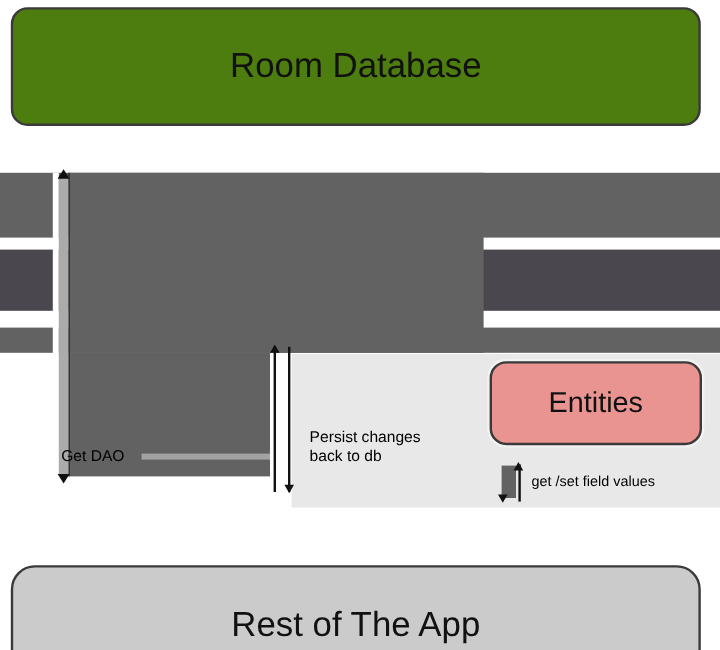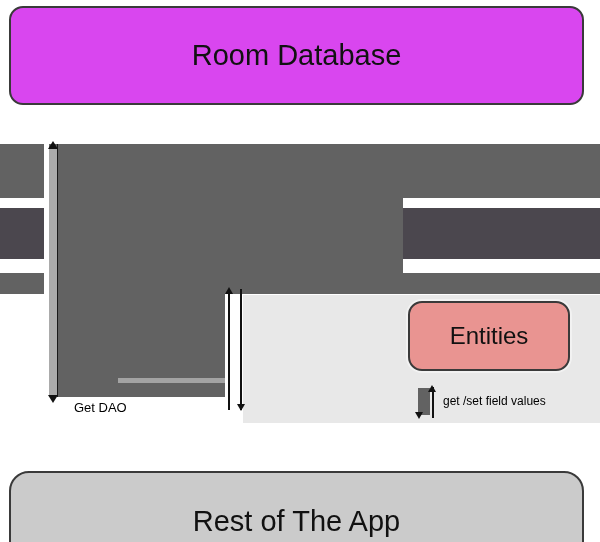--- a/index.html
+++ b/index.html
@@ -8,21 +8,21 @@
     font-family:"Liberation Sans", sans-serif;color:#111;
   }
   .abs{position:absolute;}
   .node{
     position:absolute;box-sizing:border-box;border:2px solid #3a3a3a;
     display:flex;align-items:center;justify-content:center;text-align:center;
   }
   .node-roomdb{left:9px;top:6px;width:575px;height:99px;border-radius:14px;font-size:29px;}
   .node-dao{left:138px;top:200px;width:264px;height:68px;border-radius:12px;font-size:23px;
     box-shadow:0 0 0 3px #ffffff;}
-  .node-entities{left:408px;top:301px;width:162px;height:70px;border-radius:14px;font-size:24px;
+  .node-entities{left:408px;top:301px;width:177px;height:70px;border-radius:14px;font-size:24px;
     box-shadow:0 0 0 2px #f2f2f2;}
   .node-rest{left:9px;top:431px;width:575px;height:100px;border-radius:20px;font-size:29px;margin-top:40px;}
 
   
   .band-top{left:0;top:144px;width:600px;height:54px;}
   .band-mid{left:0;top:208px;width:600px;height:51px;}
   .band-bot{left:0;top:273px;width:600px;height:21px;}
   .block-upper{left:57px;top:144px;width:346px;height:150px;}
   .block-lower{left:57px;top:294px;width:168px;height:103px;}
   .block-edge{left:57px;top:144px;width:1px;height:253px;background:#1a1a1a;}
@@ -45,21 +45,21 @@
   .tri-down-B{left:237px;top:404px;border-left:4px solid transparent;border-right:4px solid transparent;border-top:7px solid #111;}
 
   
   .mini-bar{left:418px;top:388px;width:12px;height:27px;}
   .mini-line{left:432px;top:387px;width:2px;height:31px;background:#111;}
   .tri-up-mini{left:428px;top:385px;border-left:4px solid transparent;border-right:4px solid transparent;border-bottom:7px solid #111;}
   .tri-down-mini{left:415px;top:412px;border-left:4px solid transparent;border-right:4px solid transparent;border-top:7px solid #111;}
 
   
   .lbl{position:absolute;font-size:13px;color:#000;white-space:nowrap;}
-  .lbl-getdao{left:74px;top:372px;margin-top:28px;}
+  .lbl-getdao{left:51px;top:372px;}
   .getdao-line{left:118px;top:378px;width:107px;height:5px;background:#a3a3a3;}
   .lbl-getentities{left:258px;top:315px;}
   .lbl-persist{left:258px;top:356px;width:112px;white-space:normal;line-height:16px;}
   .lbl-getset{left:443px;top:394px;font-size:12px;}
 </style>
 </head>
 <body>
 
 <div class="stage">
 
@@ -82,23 +82,24 @@
   <div class="tri tri-up-A"></div>
   <div class="tri tri-down-B"></div>
 
   <div class="abs mini-bar" style="background-color: rgb(98, 98, 98);"></div>
   <div class="abs mini-line"></div>
   <div class="tri tri-up-mini"></div>
   <div class="tri tri-down-mini"></div>
 
   <div class="lbl lbl-getdao">Get DAO</div>
   <div class="abs getdao-line"></div>
+  <div class="lbl lbl-persist">Persist changes back to db</div>
   <div class="lbl lbl-getset">get /set field values</div>
 
-  <div class="node node-roomdb" style="background-color: #d946ef;">
+  <div class="node node-roomdb" style="background-color: #4d7c0f;">
     <span>Room Database</span>
   </div>
 
 
   <div class="node node-entities" style="background-color: rgb(233, 148, 145);">
     <span>Entities</span>
   </div>
 
   <div class="node node-rest" style="background-color: rgb(203, 203, 203);">
     <span>Rest of The App</span>

